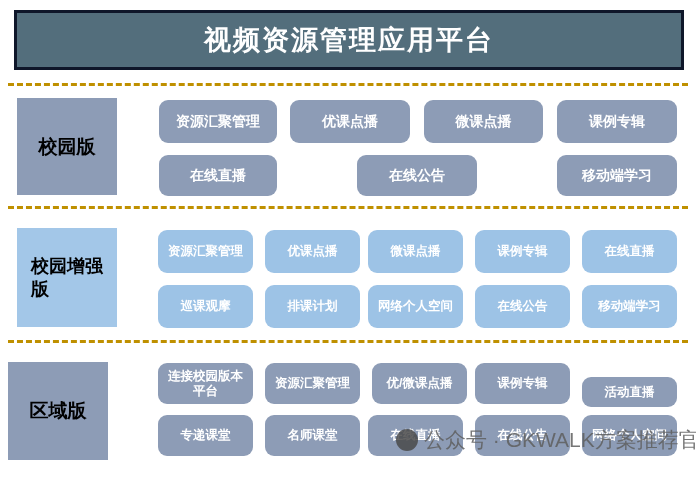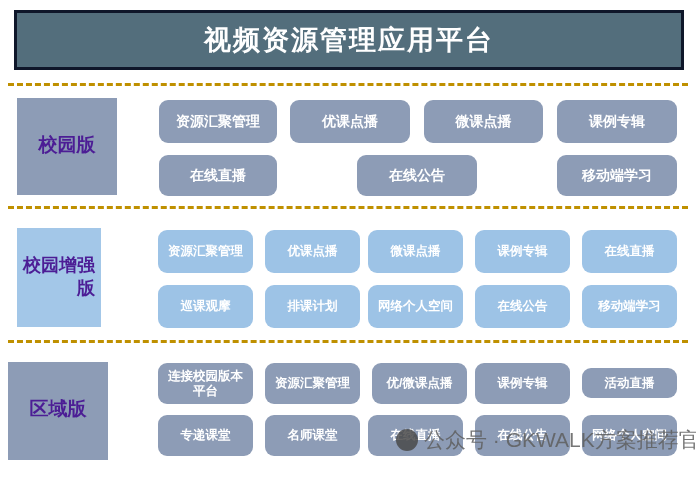--- a/index.html
+++ b/index.html
@@ -17,21 +17,21 @@
     color:#ffffff;font-size:27px;font-weight:bold;letter-spacing:2px;
   }
   
   .sep{
     position:absolute;left:8px;width:680px;height:0;
     border-top:3px dashed #bf9000;
   }
   
   .tierlabel{
     position:absolute;display:flex;align-items:center;justify-content:center;
-    color:#4c1d95;font-weight:bold;text-align:right;line-height:1.25;font-family:Liberation Mono, monospace;
+    color:#000000;font-weight:bold;text-align:left;line-height:1.25;
   }
   .tierlabel.slate{background:#8d9cb6;}
   .tierlabel.blue{background:#a3c7e8;}
   
   .box{
     position:absolute;border-radius:9px;
     display:flex;align-items:center;justify-content:center;
     color:#ffffff;font-weight:bold;text-align:center;line-height:1.2;
     padding:2px 6px;box-sizing:border-box;
   }
@@ -66,21 +66,21 @@
 
   <div class="box slate fs-lg" style="left:159px;top:100px;width:118px;height:43px">资源汇聚管理</div>
   <div class="box slate fs-lg" style="left:290px;top:100px;width:120px;height:43px">优课点播</div>
   <div class="box slate fs-lg" style="left:424px;top:100px;width:119px;height:43px">微课点播</div>
   <div class="box slate fs-lg" style="left:557px;top:100px;width:120px;height:43px">课例专辑</div>
 
   <div class="box slate fs-lg" style="left:159px;top:155px;width:118px;height:41px">在线直播</div>
   <div class="box slate fs-lg" style="left:357px;top:155px;width:120px;height:41px">在线公告</div>
   <div class="box slate fs-lg" style="left:557px;top:155px;width:120px;height:41px">移动端学习</div>
 
-  <div class="tierlabel blue" style="left:17px;top:228px;width:84px;height:99px;font-size:18px">
+  <div class="tierlabel blue" style="left:17px;top:228px;width:100px;height:99px;font-size:18px">
     <span style="width:72px;display:inline-block">校园增强版</span>
   </div>
 
   <div class="box blue fs-md" style="left:158px;top:230px;width:95px;height:43px">资源汇聚管理</div>
   <div class="box blue fs-md" style="left:265px;top:230px;width:95px;height:43px">优课点播</div>
   <div class="box blue fs-md" style="left:368px;top:230px;width:95px;height:43px">微课点播</div>
   <div class="box blue fs-md" style="left:475px;top:230px;width:95px;height:43px">课例专辑</div>
   <div class="box blue fs-md" style="left:582px;top:230px;width:95px;height:43px">在线直播</div>
 
   <div class="box blue fs-md" style="left:158px;top:285px;width:95px;height:43px">巡课观摩</div>
@@ -88,21 +88,21 @@
   <div class="box blue fs-md" style="left:368px;top:285px;width:95px;height:43px">网络个人空间</div>
   <div class="box blue fs-md" style="left:475px;top:285px;width:95px;height:43px">在线公告</div>
   <div class="box blue fs-md" style="left:582px;top:285px;width:95px;height:43px">移动端学习</div>
 
   <div class="tierlabel slate" style="left:8px;top:362px;width:100px;height:98px;font-size:19px">区域版</div>
 
   <div class="box slate fs-md" style="left:158px;top:363px;width:95px;height:41px">连接校园版本平台</div>
   <div class="box slate fs-md" style="left:265px;top:363px;width:95px;height:41px">资源汇聚管理</div>
   <div class="box slate fs-md" style="left:372px;top:363px;width:95px;height:41px">优/微课点播</div>
   <div class="box slate fs-md" style="left:475px;top:363px;width:95px;height:41px">课例专辑</div>
-  <div class="box slate fs-md" style="left:582px;top:368px;width:95px;height:30px">活动直播</div>
+  <div class="box slate fs-md" style="left:582px;top:377px;width:95px;height:30px">活动直播</div>
 
   <div class="box slate fs-md" style="left:158px;top:415px;width:95px;height:41px">专递课堂</div>
   <div class="box slate fs-md" style="left:265px;top:415px;width:95px;height:41px">名师课堂</div>
   <div class="box slate fs-md" style="left:368px;top:415px;width:95px;height:41px">在线直播</div>
   <div class="box slate fs-md" style="left:475px;top:415px;width:95px;height:41px">在线公告</div>
   <div class="box slate fs-md" style="left:582px;top:415px;width:95px;height:41px">网络个人空间</div>
 
   <div class="watermark">
     <span class="wm-icon"></span>
     <span class="wm-text">公众号 · GKWALK方案推荐官</span>

